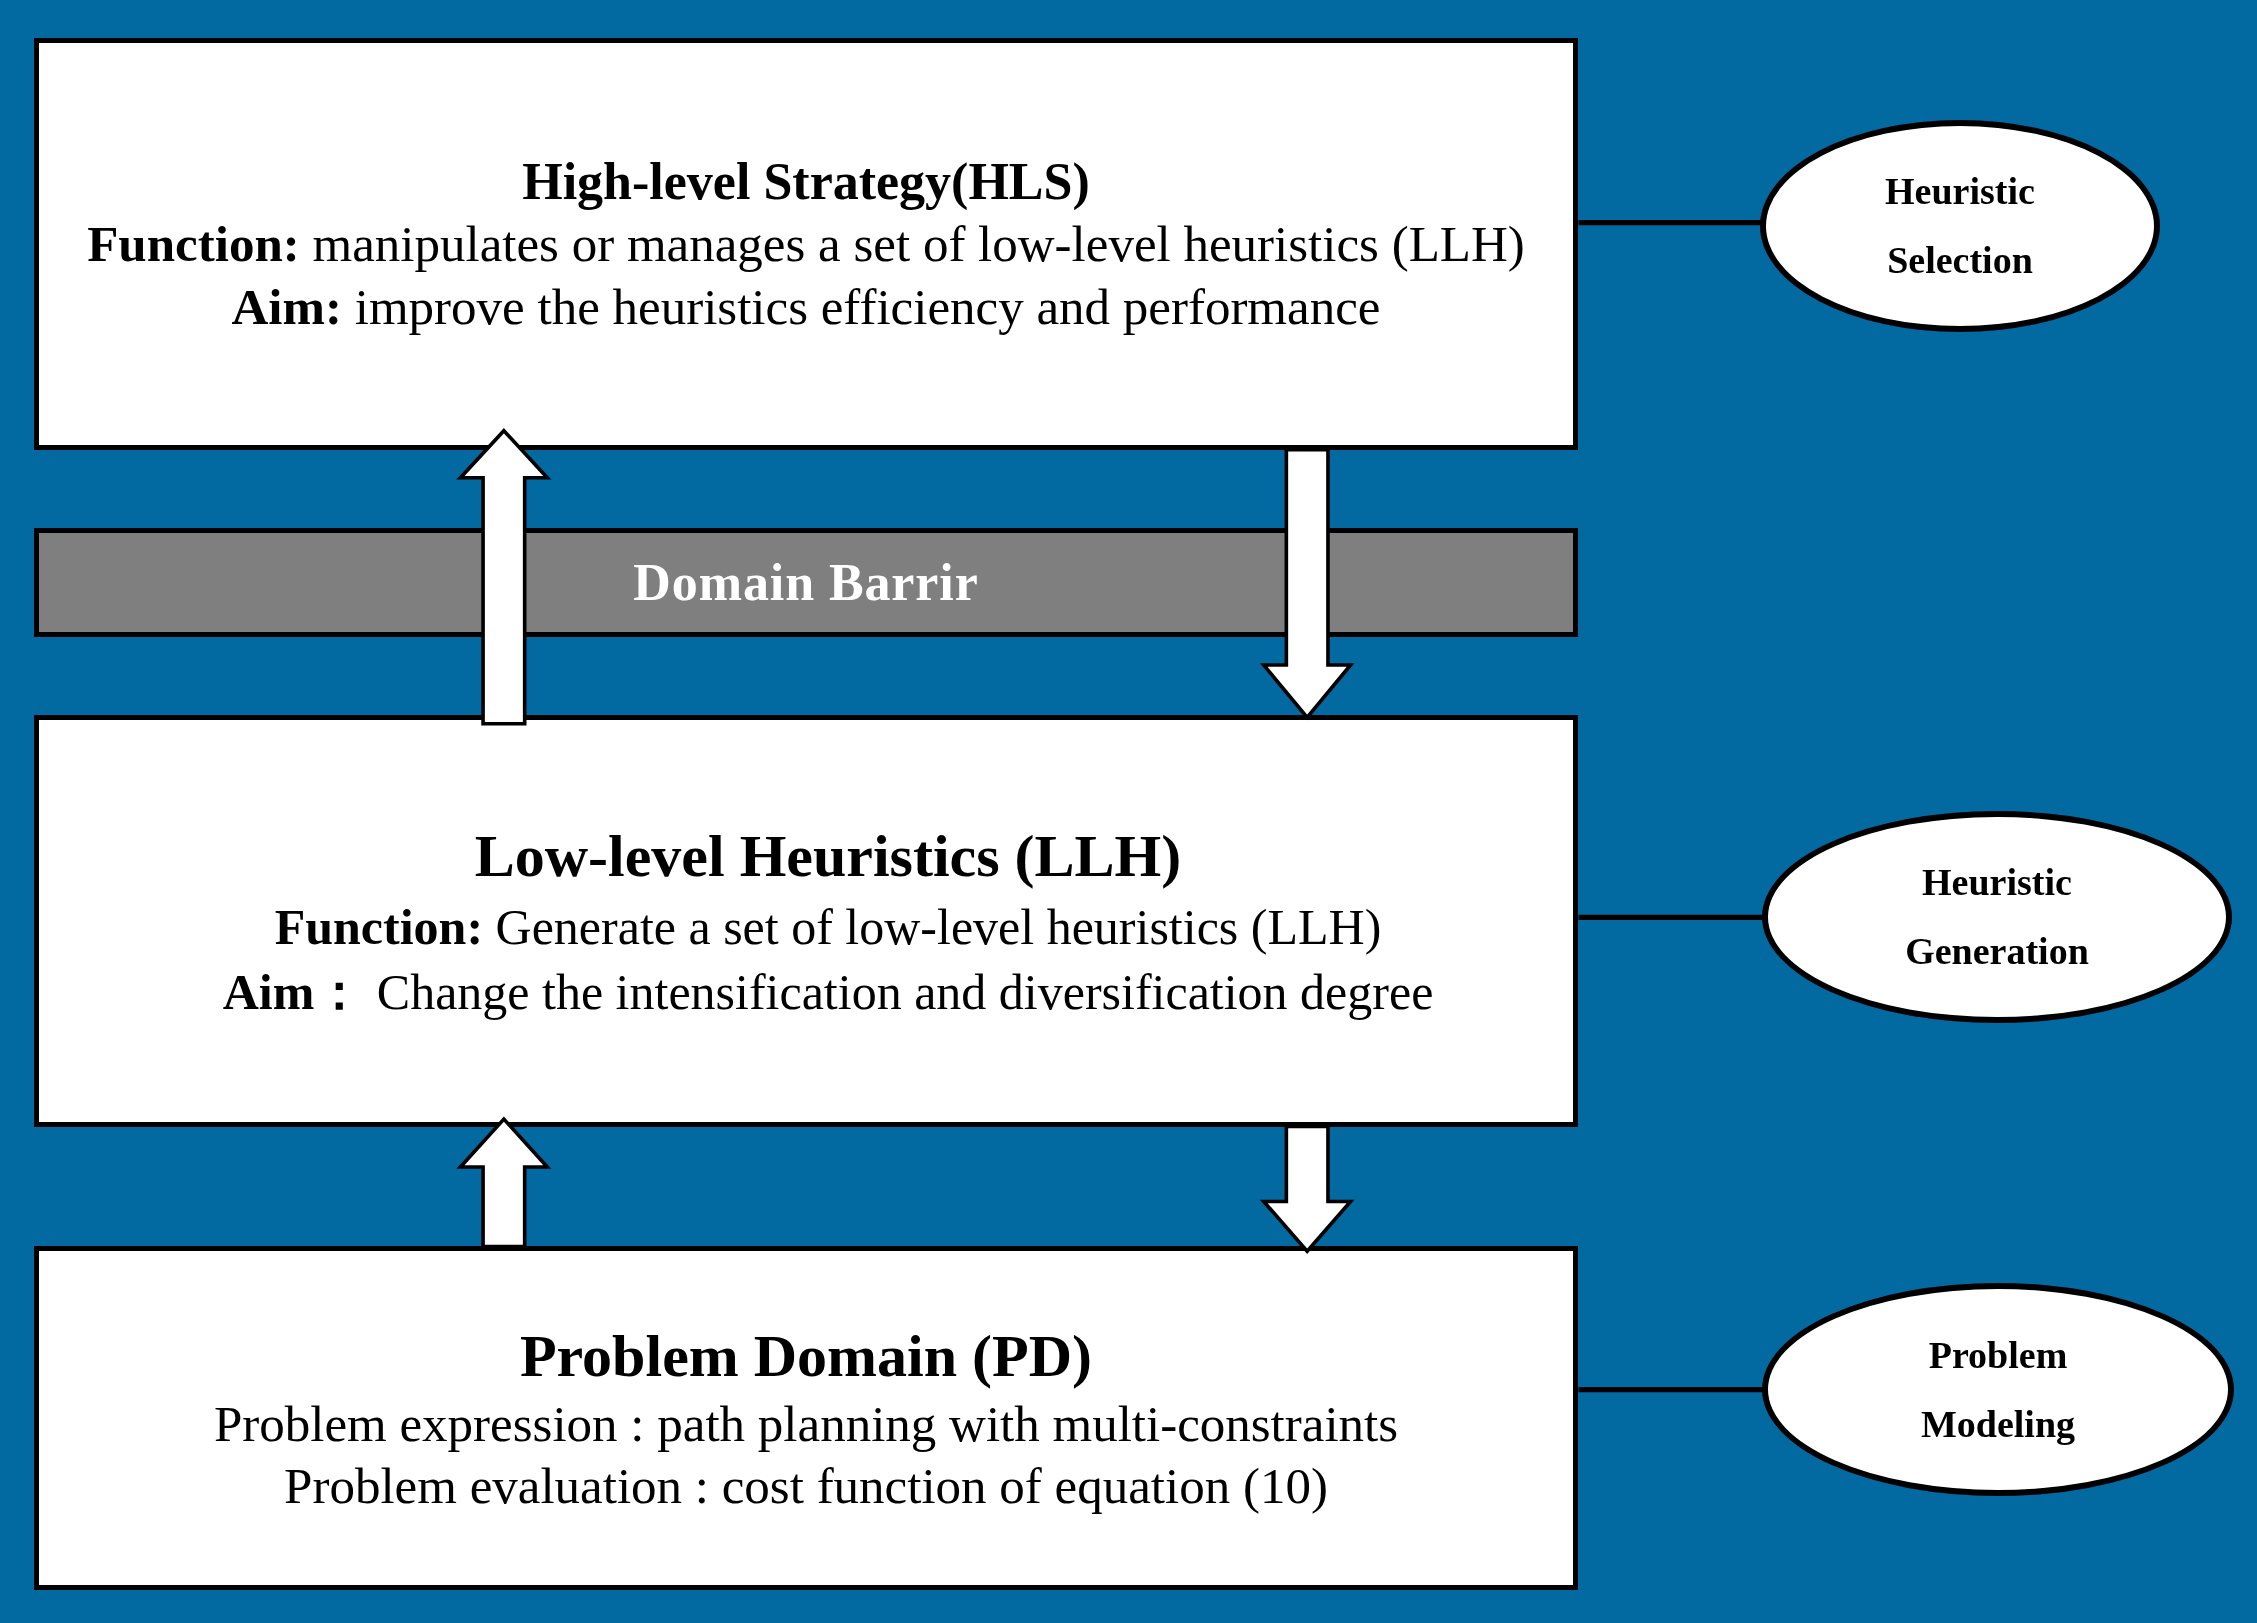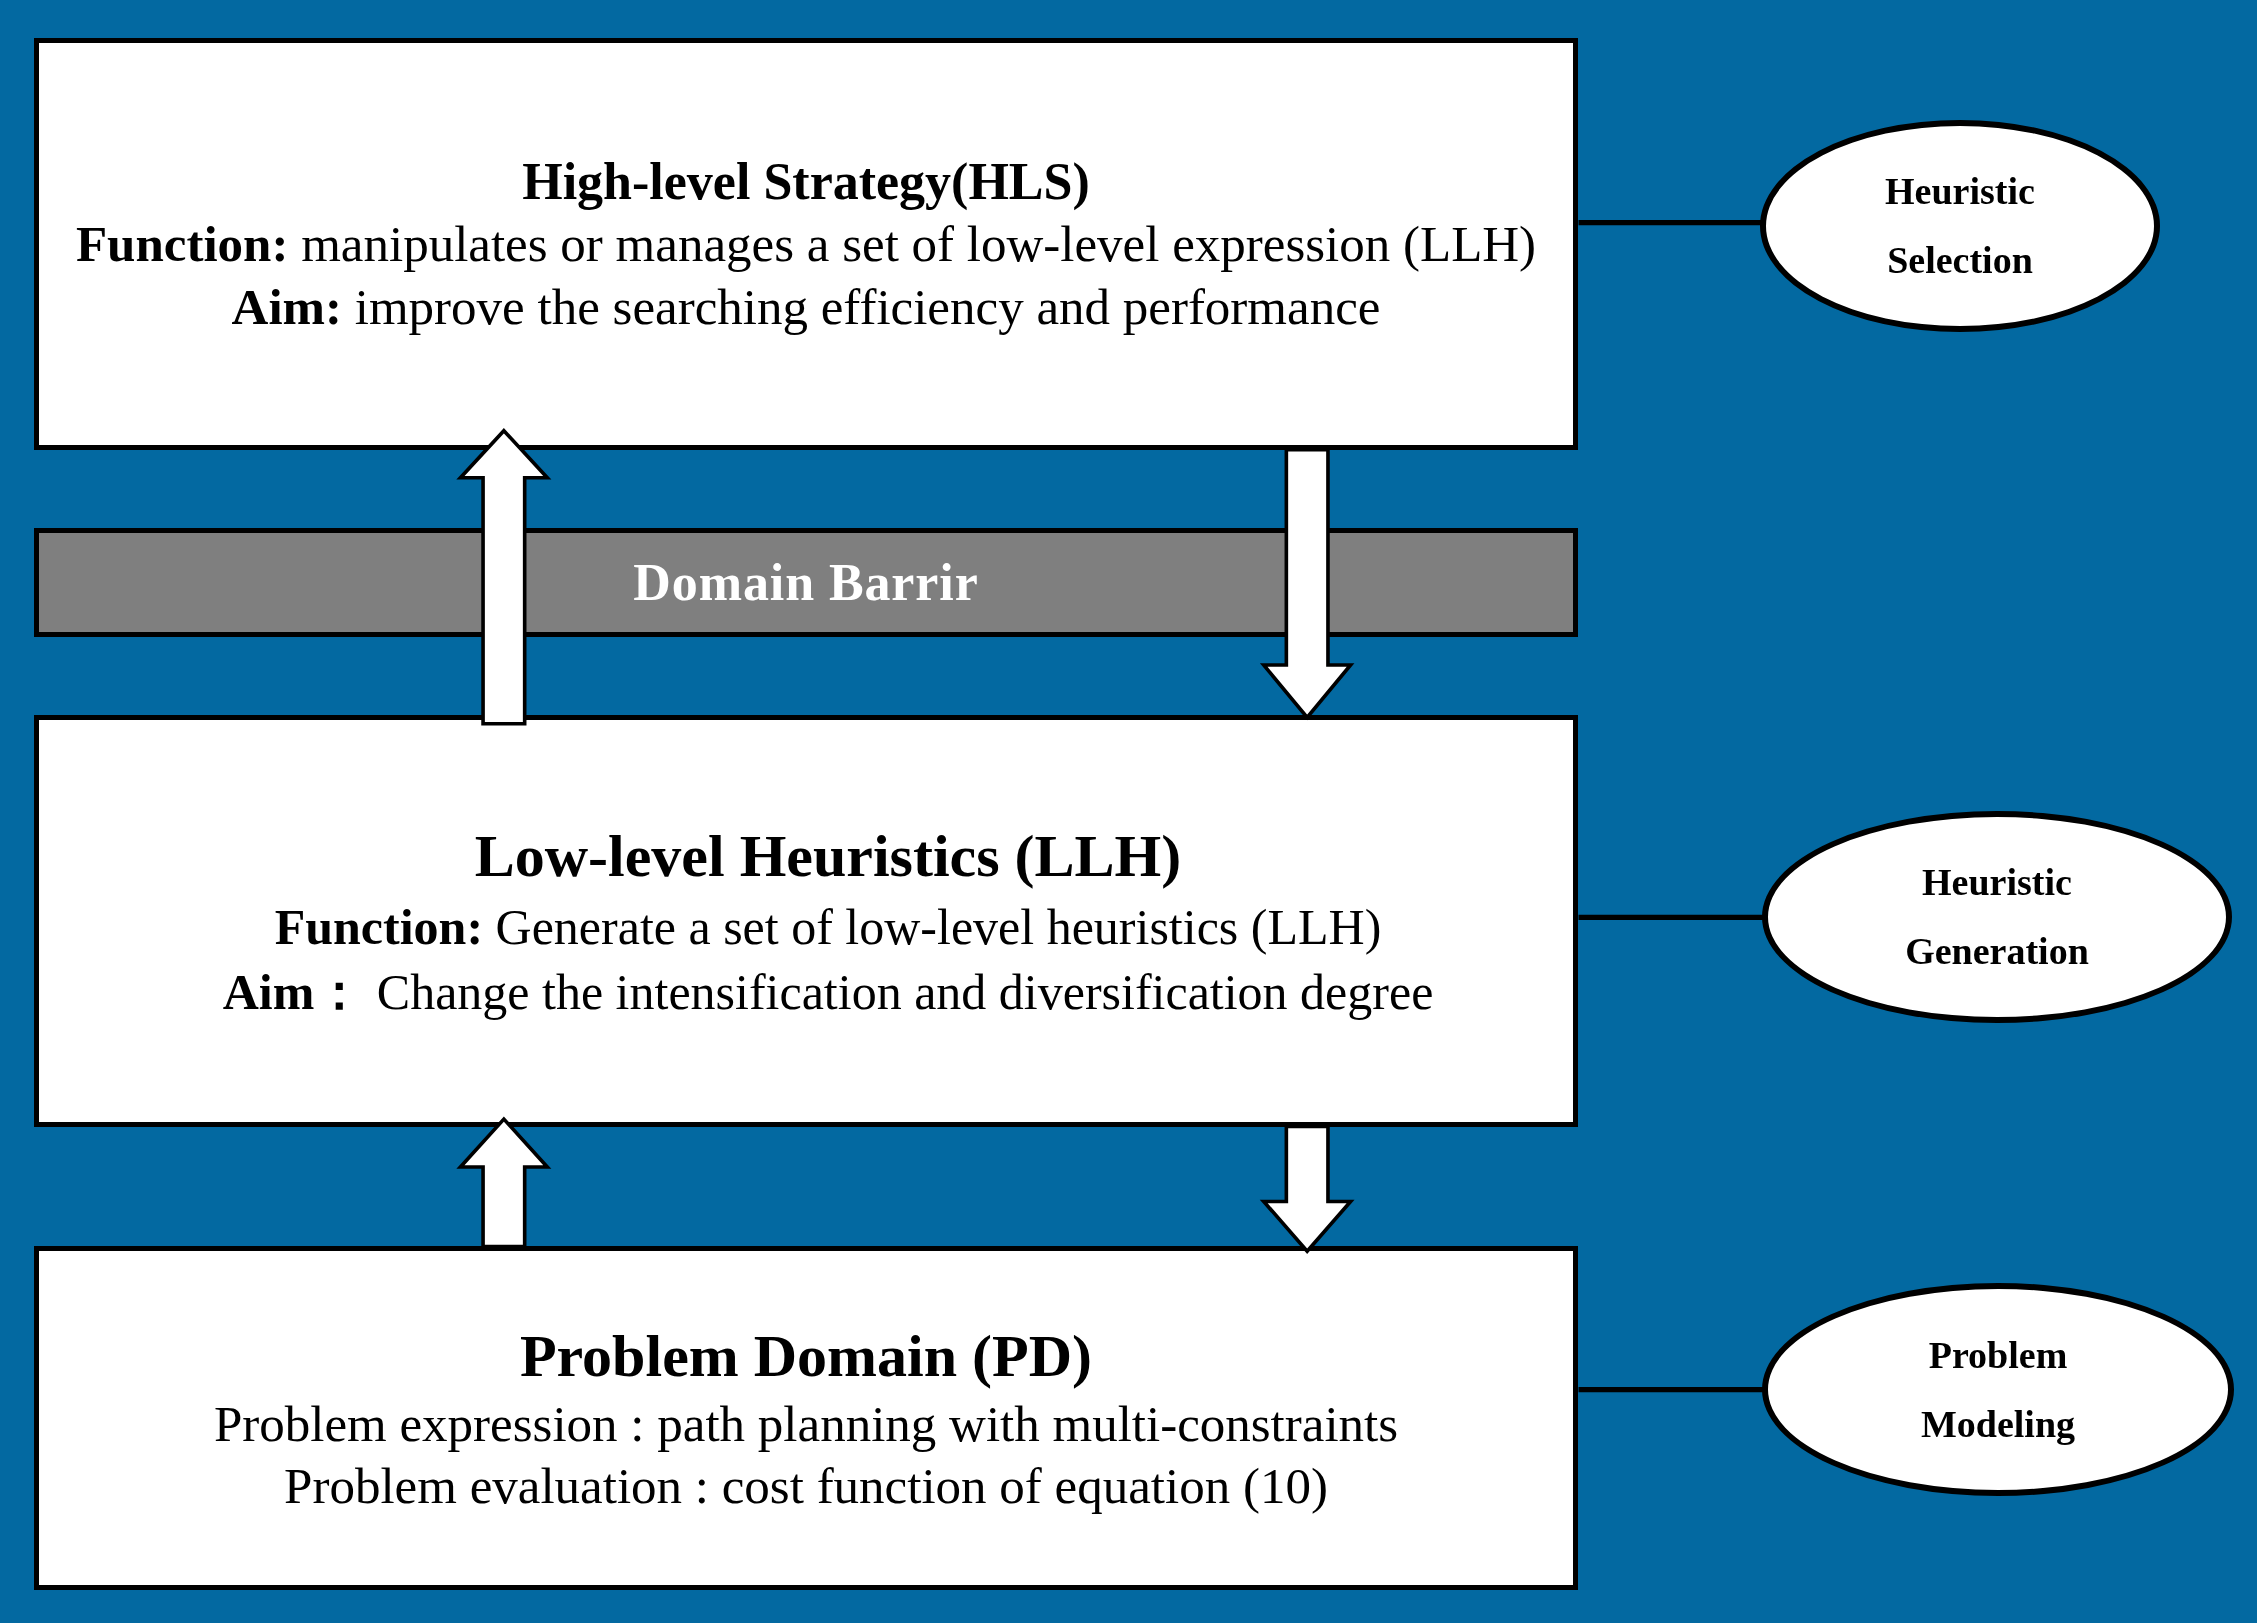--- a/index.html
+++ b/index.html
@@ -89,22 +89,22 @@
   .ell-generation { left: 1762px; top: 811px;  width: 470px; height: 212px; }
   .ell-modeling   { left: 1762px; top: 1283px; width: 472px; height: 213px; }
 </style>
 </head>
 <body>
 
 <div class="canvas">
 
   <div class="box box-hls">
     <div class="title">High-level Strategy(HLS)</div>
-    <div class="bodyline"><span class="lbl">Function:</span><span> manipulates or manages a set of low-level expression (LLH)</span></div>
-    <div class="bodyline"><span class="lbl">Aim:</span><span> improve the searching efficiency and performance</span></div>
+    <div class="bodyline"><span class="lbl">Function:</span><span> manipulates or manages a set of low-level heuristics (LLH)</span></div>
+    <div class="bodyline"><span class="lbl">Aim:</span><span> improve the heuristics efficiency and performance</span></div>
   </div>
 
   <div class="barrier">
     <span>Domain Barrir</span>
   </div>
 
   <div class="box box-llh">
     <div class="title">Low-level Heuristics (LLH)</div>
     <div class="bodyline"><span class="lbl">Function:</span><span> Generate a set of low-level heuristics (LLH)</span></div>
     <div class="bodyline"><span class="lbl">Aim：</span><span> Change the intensification and diversification degree</span></div>

